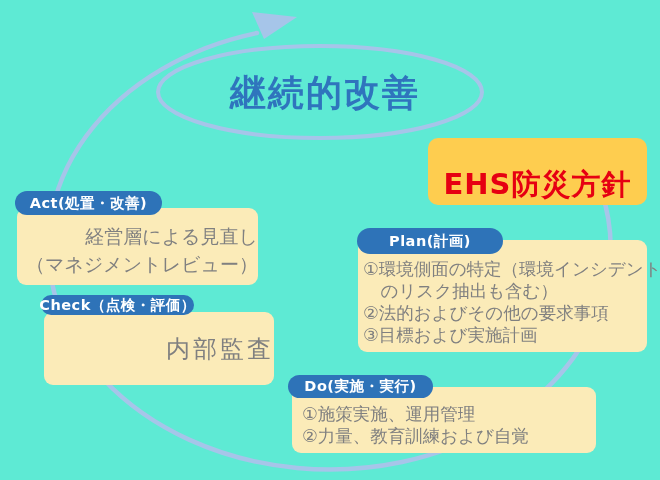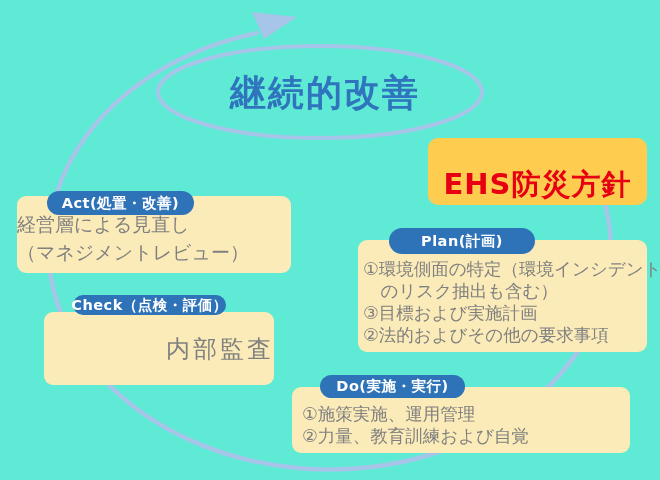--- a/index.html
+++ b/index.html
@@ -23,37 +23,37 @@
   }
 
   .box{
     position:absolute;background:#FBEBB8;border-radius:9px;z-index:1;
     color:#808080;
   }
   .pill{
     position:absolute;background:#2E73B8;border-radius:13px;z-index:2;
     color:#ffffff;font-weight:bold;font-size:14.5px;
     display:flex;align-items:center;justify-content:center;
-    letter-spacing:0.5px;white-space:nowrap;margin-left:32px;
+    letter-spacing:0.5px;white-space:nowrap;
   }
 
-  .box-act{left:17px;top:196px;width:274px;height:77px;
-    padding-top:14px;text-align:left;font-size:19px;line-height:28px;box-sizing:border-box;}
+  .box-act{left:17px;top:208px;width:241px;height:77px;
+    padding-top:14px;text-align:right;font-size:19px;line-height:28px;box-sizing:border-box;}
   .pill-act{left:15px;top:191px;width:147px;height:24px;}
 
   .box-check{left:44px;top:312px;width:230px;height:73px;
     padding-top:22px;text-align:right;font-size:24px;line-height:30px;
     letter-spacing:3px;box-sizing:border-box;}
   .pill-check{left:41px;top:295px;width:153px;height:20px;}
 
   .box-plan{left:358px;top:240px;width:289px;height:112px;
     padding:18px 0 0 5px;font-size:17.5px;line-height:22px;box-sizing:border-box;}
   .pill-plan{left:357px;top:228px;width:146px;height:26px;}
 
-  .box-do{left:292px;top:387px;width:338px;height:66px;
+  .box-do{left:292px;top:387px;width:304px;height:66px;
     padding:16px 0 0 10px;font-size:17.5px;line-height:22px;box-sizing:border-box;}
   .pill-do{left:288px;top:375px;width:145px;height:23px;}
 
   .line{white-space:pre;}
 </style>
 </head>
 <body>
 
 <div class="stage">
 
@@ -80,22 +80,22 @@
 
   <div class="pill pill-check">Check（点検・評価）</div>
   <div class="box box-check">
     <div class="line">内部監査</div>
   </div>
 
   <div class="pill pill-plan">Plan(計画)</div>
   <div class="box box-plan">
     <div class="line">①環境側面の特定（環境インシデント</div>
     <div class="line">　のリスク抽出も含む）</div>
+    <div class="line">②法的およびその他の要求事項</div>
     <div class="line">③目標および実施計画</div>
-    <div class="line">②法的およびその他の要求事項</div>
   </div>
 
   <div class="pill pill-do">Do(実施・実行)</div>
   <div class="box box-do">
     <div class="line">①施策実施、運用管理</div>
     <div class="line">②力量、教育訓練および自覚</div>
   </div>
 
 </div>
 

